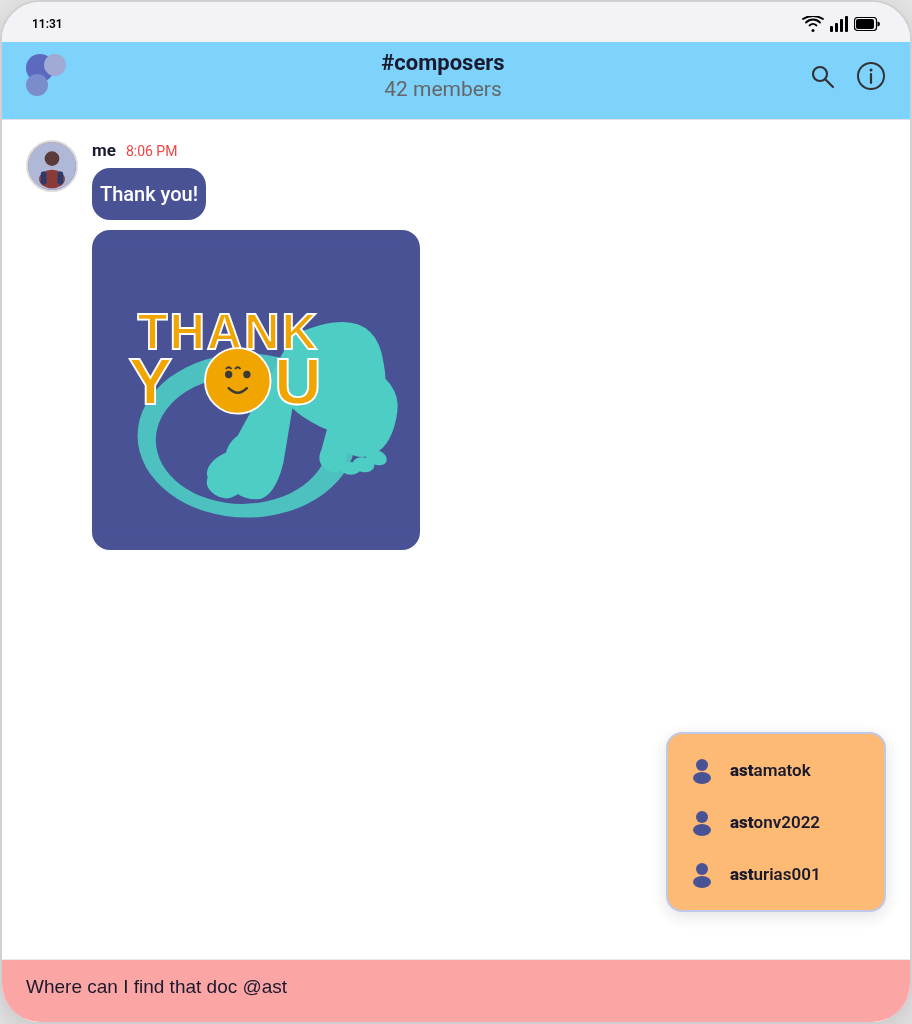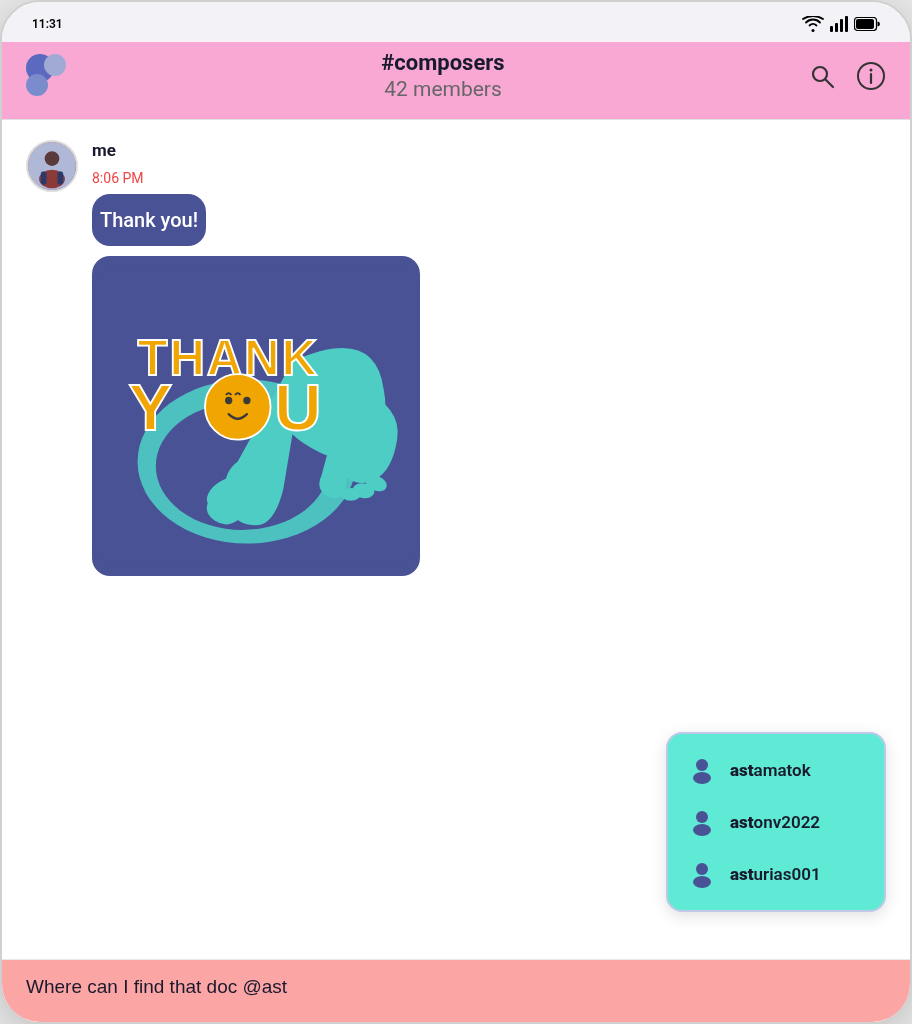--- a/index.html
+++ b/index.html
@@ -34,21 +34,21 @@
       font-weight: 600;
       color: #000;
     }
     .status-icons {
       display: flex;
       align-items: center;
       gap: 6px;
     }
     
     .top-nav {
-      background: #f9a8d4;
+      background: #7dd3fc;
       display: flex;
       align-items: center;
       justify-content: space-between;
       padding: 8px 24px 18px 24px;
       border-bottom: 1px solid #e0e0e5;
     }
     .nav-left {
       display: flex;
       align-items: center;
     }
@@ -126,21 +126,20 @@
       font-size: 22px;
     }
     .messages-column {
       flex: 1;
     }
     .message-header {
       display: flex;
       align-items: baseline;
       gap: 10px;
       margin-bottom: 8px;
-      flex-direction: column;
     }
     .sender-name {
       font-size: 17px;
       font-weight: 700;
       color: #1a1a2e;
     }
     .message-time {
       font-size: 14px;
       color: #ef4444;
     }
@@ -170,21 +169,21 @@
     
     .sticker-content {
       width: 100%;
       height: 100%;
     }
     
     .autocomplete-dropdown {
       position: absolute;
       right: 24px;
       bottom: 110px;
-      background: #5eead4;
+      background: #fdba74;
       border: 2px solid #c0c8e8;
       border-radius: 16px;
       padding: 10px 0;
       min-width: 220px;
       box-shadow: 0 4px 16px rgba(0,0,0,0.12);
       z-index: 10;
     }
     .autocomplete-item {
       display: flex;
       align-items: center;

